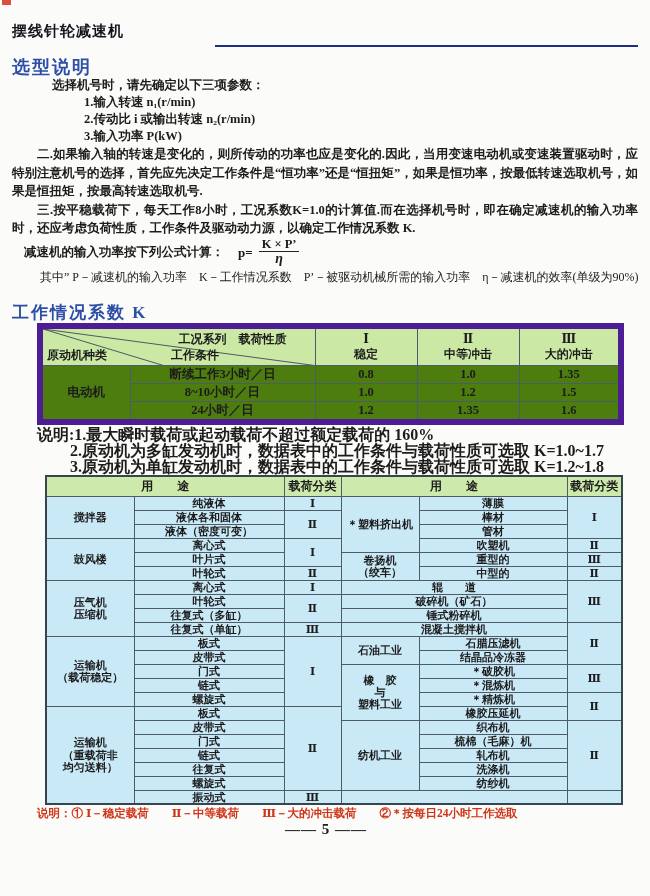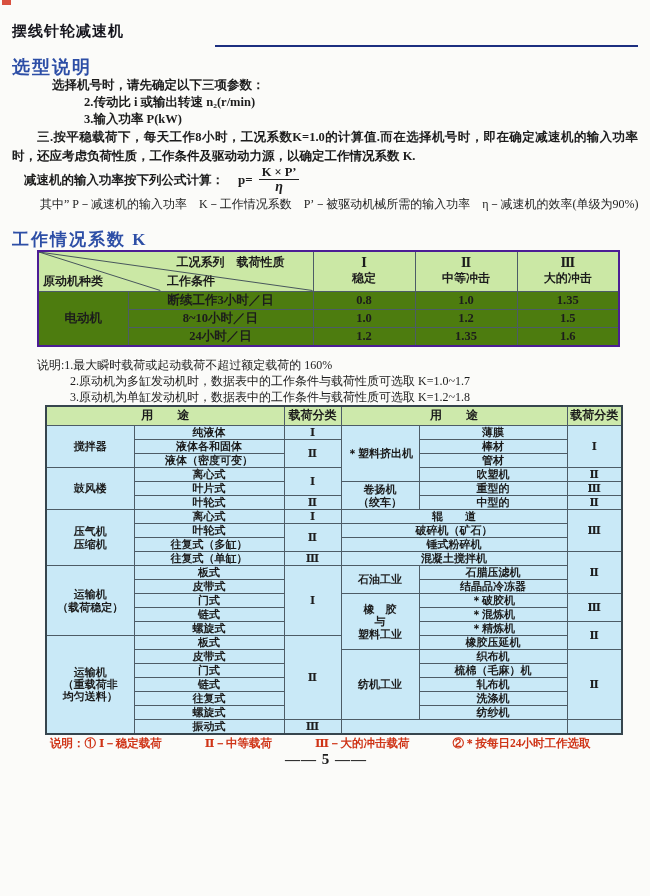--- a/index.html
+++ b/index.html
@@ -36,64 +36,66 @@
   .formula { display:inline-flex; align-items:center; margin-left:14px;
              font-family:"Liberation Serif",serif; font-weight:bold; }
   .f-lhs { font-size:13px; margin-right:3px; }
   .frac { display:inline-flex; flex-direction:column; align-items:center; line-height:1.05; }
   .f-num { font-size:12.5px; padding:0 6px; }
   .f-den { border-top:1.5px solid #222; padding:0 16px; font-style:italic; font-size:14px; }
   .legend { margin-left:28px; font-size:12px; font-weight:normal; line-height:19px; }
 
   
   table { border-collapse:collapse; table-layout:fixed; }
-  .ktable { margin-left:25px; width:581px; border:2px solid #4c1d95; }
+  .ktable { margin-left:25px; width:581px; border:6px solid #4c1d95; }
   .ktable th, .ktable td { border:1px solid #4d5c66; text-align:center; vertical-align:middle; }
   .ktable thead th { background:#cbe8a5; font-size:12px; font-weight:bold; height:40px; line-height:15px; }
   .ktable td { background:#4d7c0f; font-size:12.5px; font-weight:bold; height:18px; }
   .k-diag { position:relative; padding:0; }
   .k-diag svg { position:absolute; left:0; top:0; width:100%; height:100%; }
   .k-diag .d-top { position:absolute; right:28px; top:3px; }
   .k-diag .d-bl { position:absolute; left:4px; bottom:2px; }
   .k-diag .d-bm { position:absolute; left:128px; bottom:2px;text-align:right; }
 
-  .k-notes { margin-left:25px; margin-top:10px; font-size:12px; font-weight:normal; }
+  .k-notes { margin-left:25px; margin-top:2px; font-size:16px; font-weight:bold; }
   .k-notes div { line-height:16px; }
   .note-rest { padding-left:33px; }
 
   
   .ctable { margin-left:33px; width:576px; border:2px solid #36454e; }
   .ctable th, .ctable td { border:1px solid #4d5c66; text-align:center; vertical-align:middle; }
   .ctable thead th { background:#cde9ab; font-size:12px; font-weight:bold; height:20px; }
   .ctable td { background:#c9e9f7; font-size:11px; font-weight:bold; height:14px;
                line-height:1.12; white-space:pre-line; padding:0 1px; }
   .ctable td.cl { font-size:11px; }
 
   
-  .red-note { margin-left:38px; margin-top:1px; display:flex; gap:43px;
+  .red-note { margin-left:25px; margin-top:1px; display:flex; gap:23px;
               color:#cf3417; font-size:11.5px; font-weight:bold; line-height:14px; }
 
   .footer { text-align:center; font-size:15px; font-weight:bold; margin-top:1px; letter-spacing:1px; }
 </style>
 </head>
 <body>
 
 <div class="corner-mark"></div>
 
 <div class="page">
 
   <div class="hdr">
     <span class="hdr-title">摆线针轮减速机</span>
     <div class="hdr-rule"></div>
   </div>
 
   <div class="h-blue h1">选型说明</div>
   <div class="txt intro">选择机号时，请先确定以下三项参数：</div>
+  <div class="txt param">1.输入转速 n₁(r/min)</div>
   <div class="txt param">2.传动比 i 或输出转速 n₂(r/min)</div>
   <div class="txt param">3.输入功率 P(kW)</div>
+  <div class="txt para">二.如果输入轴的转速是变化的，则所传动的功率也应是变化的.因此，当用变速电动机或变速装置驱动时，应特别注意机号的选择，首先应先决定工作条件是“恒功率”还是“恒扭矩”，如果是恒功率，按最低转速选取机号，如果是恒扭矩，按最高转速选取机号.</div>
   <div class="txt para">三.按平稳载荷下，每天工作8小时，工况系数K=1.0的计算值.而在选择机号时，即在确定减速机的输入功率时，还应考虑负荷性质，工作条件及驱动动力源，以确定工作情况系数 K.</div>
 
   <div class="formula-row">
     <span class="txt">减速机的输入功率按下列公式计算：</span>
     <span class="formula">
       <span class="f-lhs">p=</span>
       <span class="frac">
         <span class="f-num">K × P’</span>
         <span class="f-den">η</span>
       </span>

